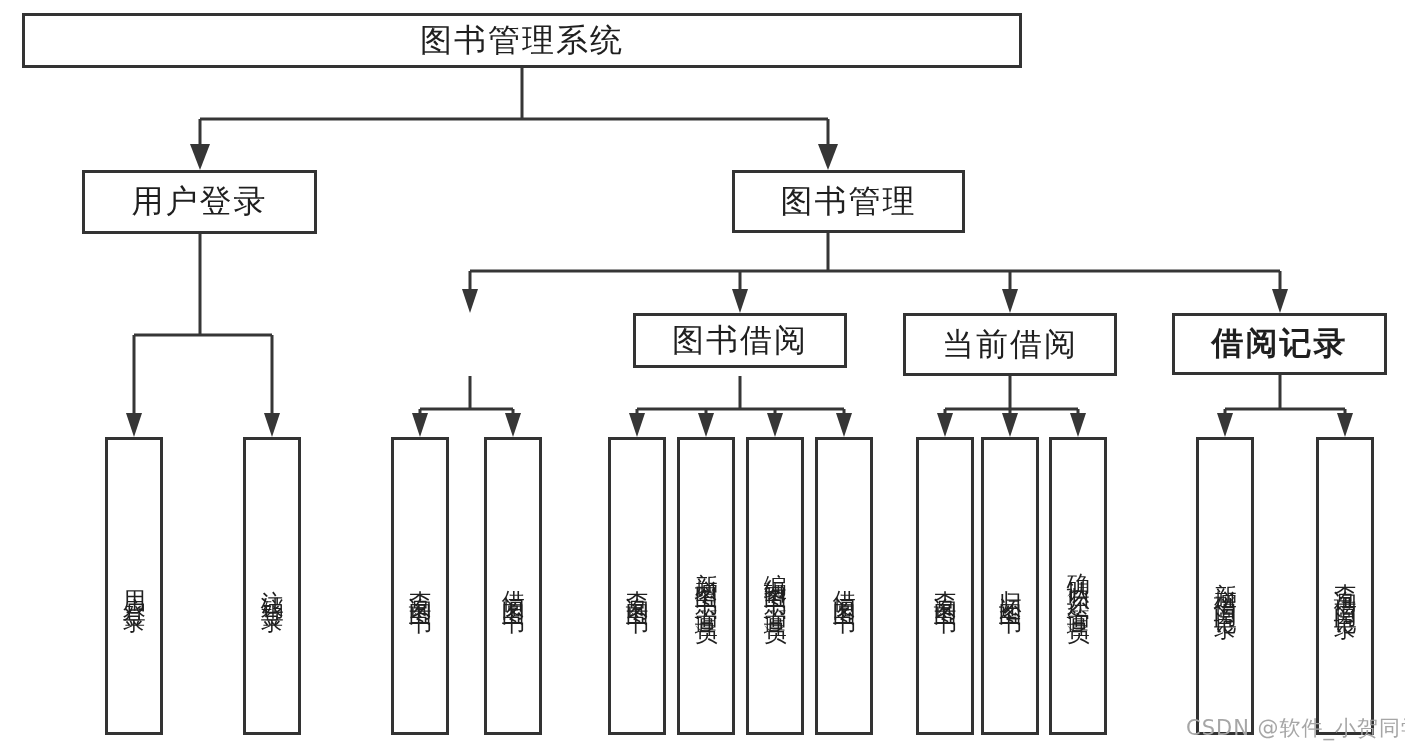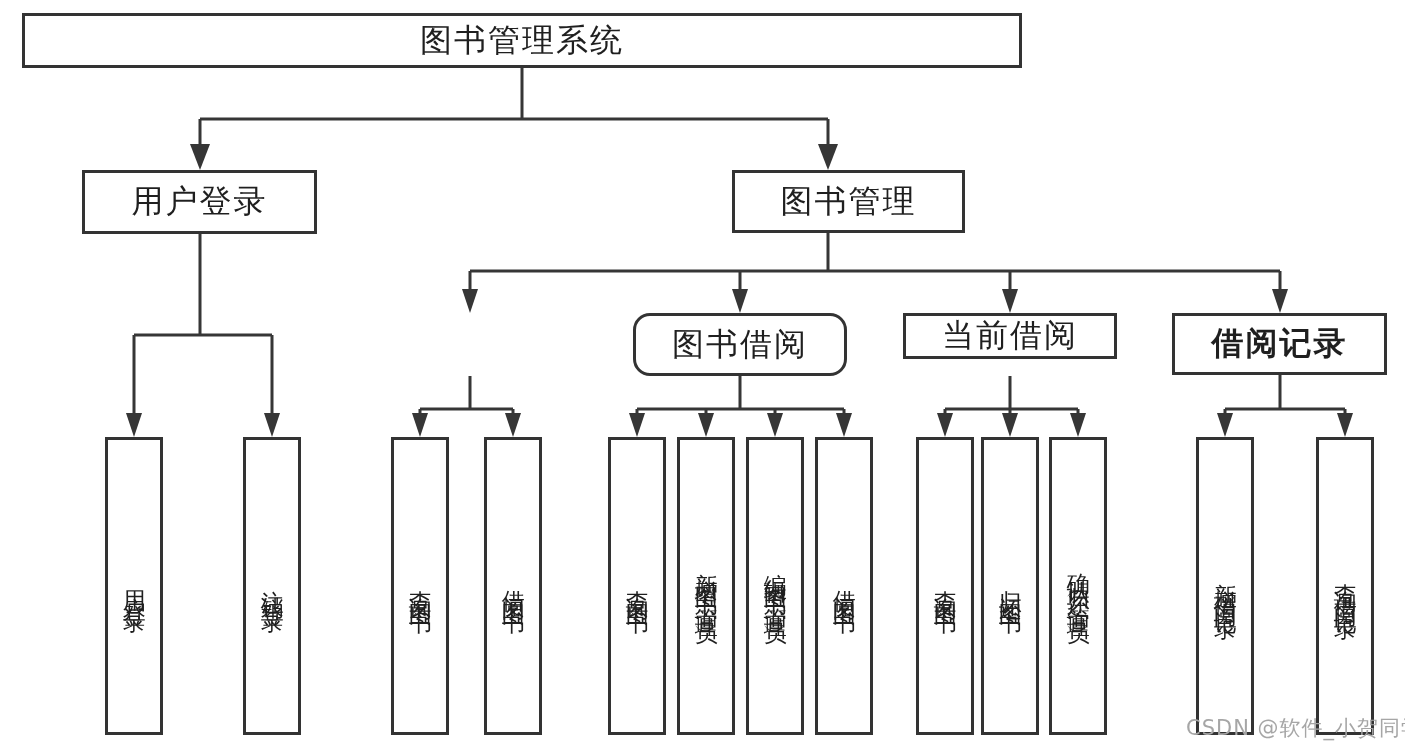--- a/index.html
+++ b/index.html
@@ -84,22 +84,22 @@
       <polygon points="1217,413 1233,413 1225,437"></polygon>
       <polygon points="1337,413 1353,413 1345,437"></polygon>
     </g>
   </svg>
 
   <div class="node hnode" style="left:22px; top:13px; width:1000px; height:55px;">图书管理系统</div>
 
   <div class="node hnode" style="left:82px; top:170px; width:235px; height:64px;">用户登录</div>
   <div class="node hnode" style="left:712px; top:170px; width:233px; height:63px;margin-left:20px;">图书管理</div>
 
-  <div class="node hnode" style="left:633px; top:313px; width:214px; height:63px;border-radius:17px;">图书借阅</div>
-  <div class="node hnode" style="left:903px; top:313px; width:214px; height:46px;">当前借阅</div>
+  <div class="node hnode" style="left:633px; top:313px; width:214px; height:55px;">图书借阅</div>
+  <div class="node hnode" style="left:903px; top:313px; width:214px; height:63px;">当前借阅</div>
   <div class="node hnode" style="left:1172px; top:313px; width:215px; height:62px;font-weight:bold;">借阅记录</div>
 
   <div class="node vnode" style="left:105px; top:437px; width:58px; height:298px;">用户登录</div>
   <div class="node vnode" style="left:243px; top:437px; width:58px; height:298px;">注销登录</div>
 
   <div class="node vnode" style="left:391px; top:437px; width:58px; height:298px;">查询图书</div>
   <div class="node vnode" style="left:484px; top:437px; width:58px; height:298px;">借阅图书</div>
 
   <div class="node vnode" style="left:608px; top:437px; width:58px; height:298px;">查询图书</div>
   <div class="node vnode" style="left:677px; top:437px; width:58px; height:298px;">新增图书（管理员）</div>

